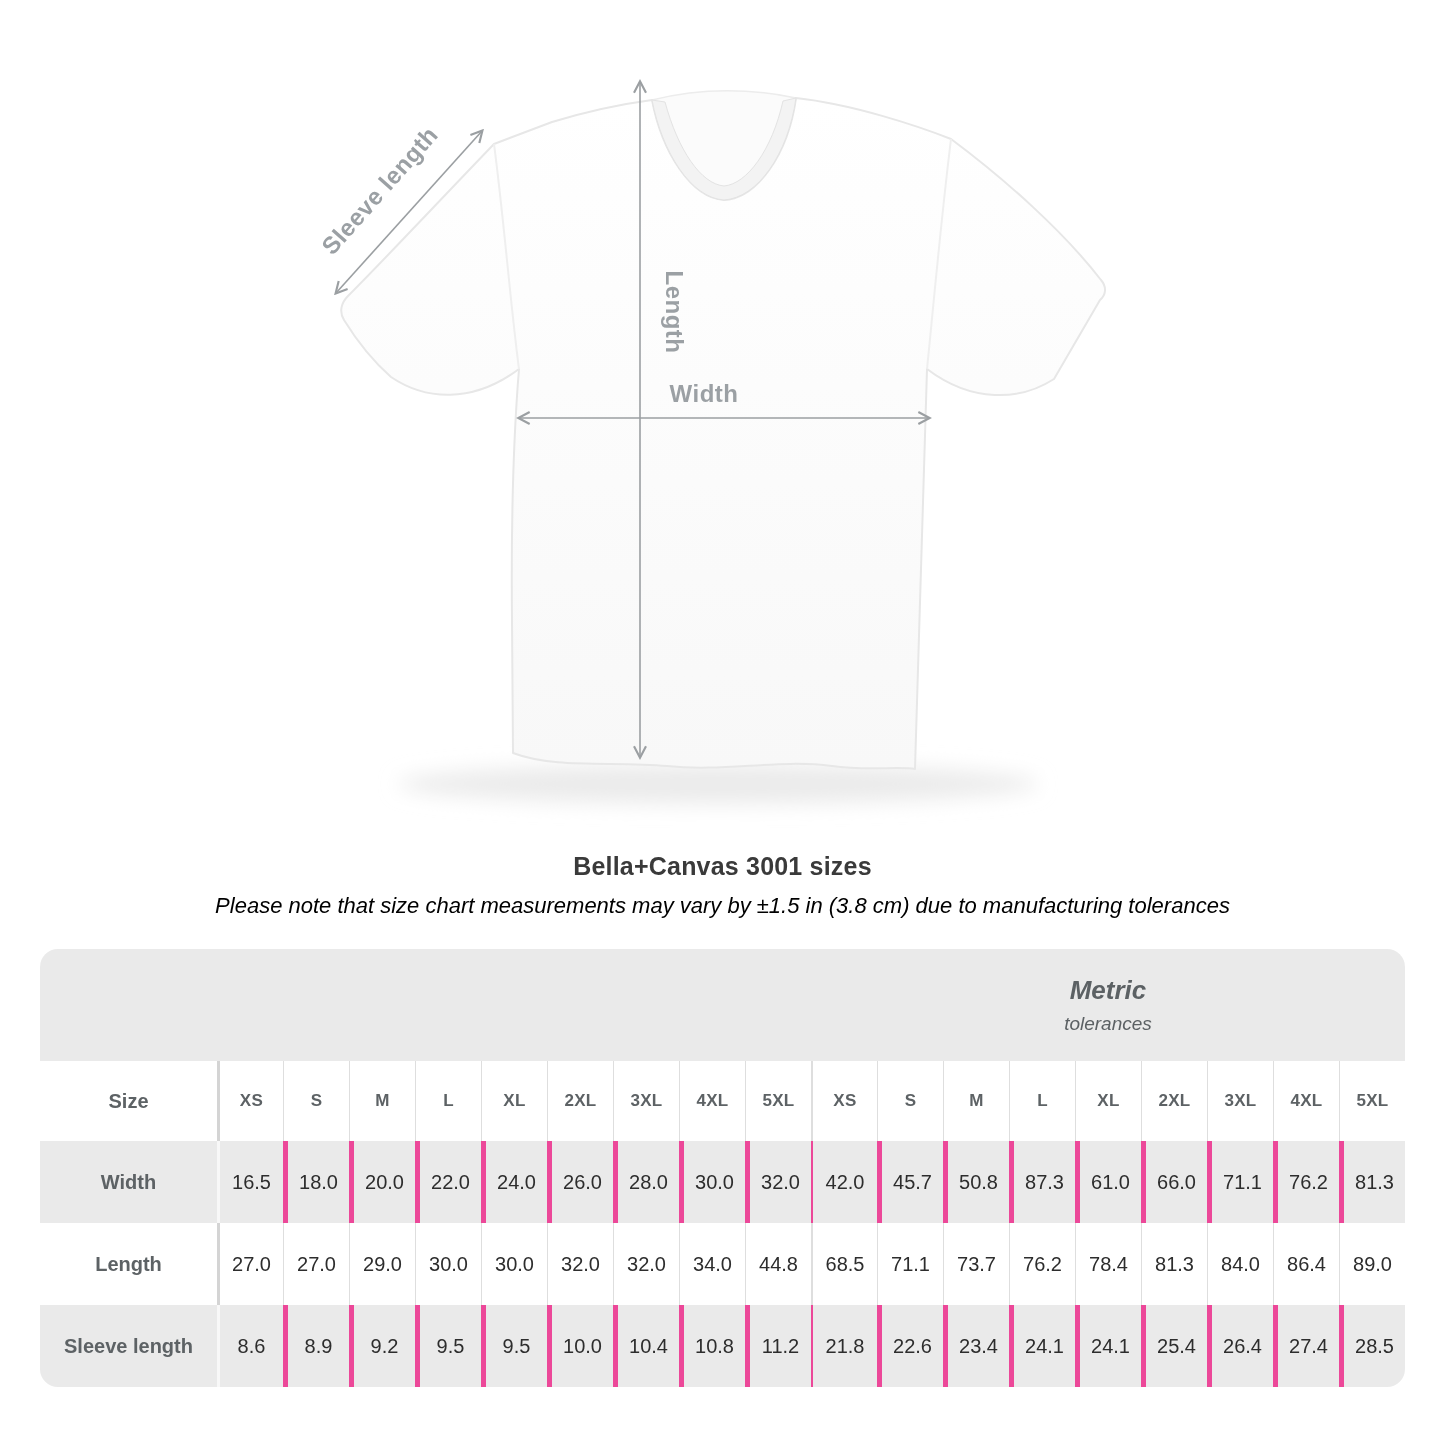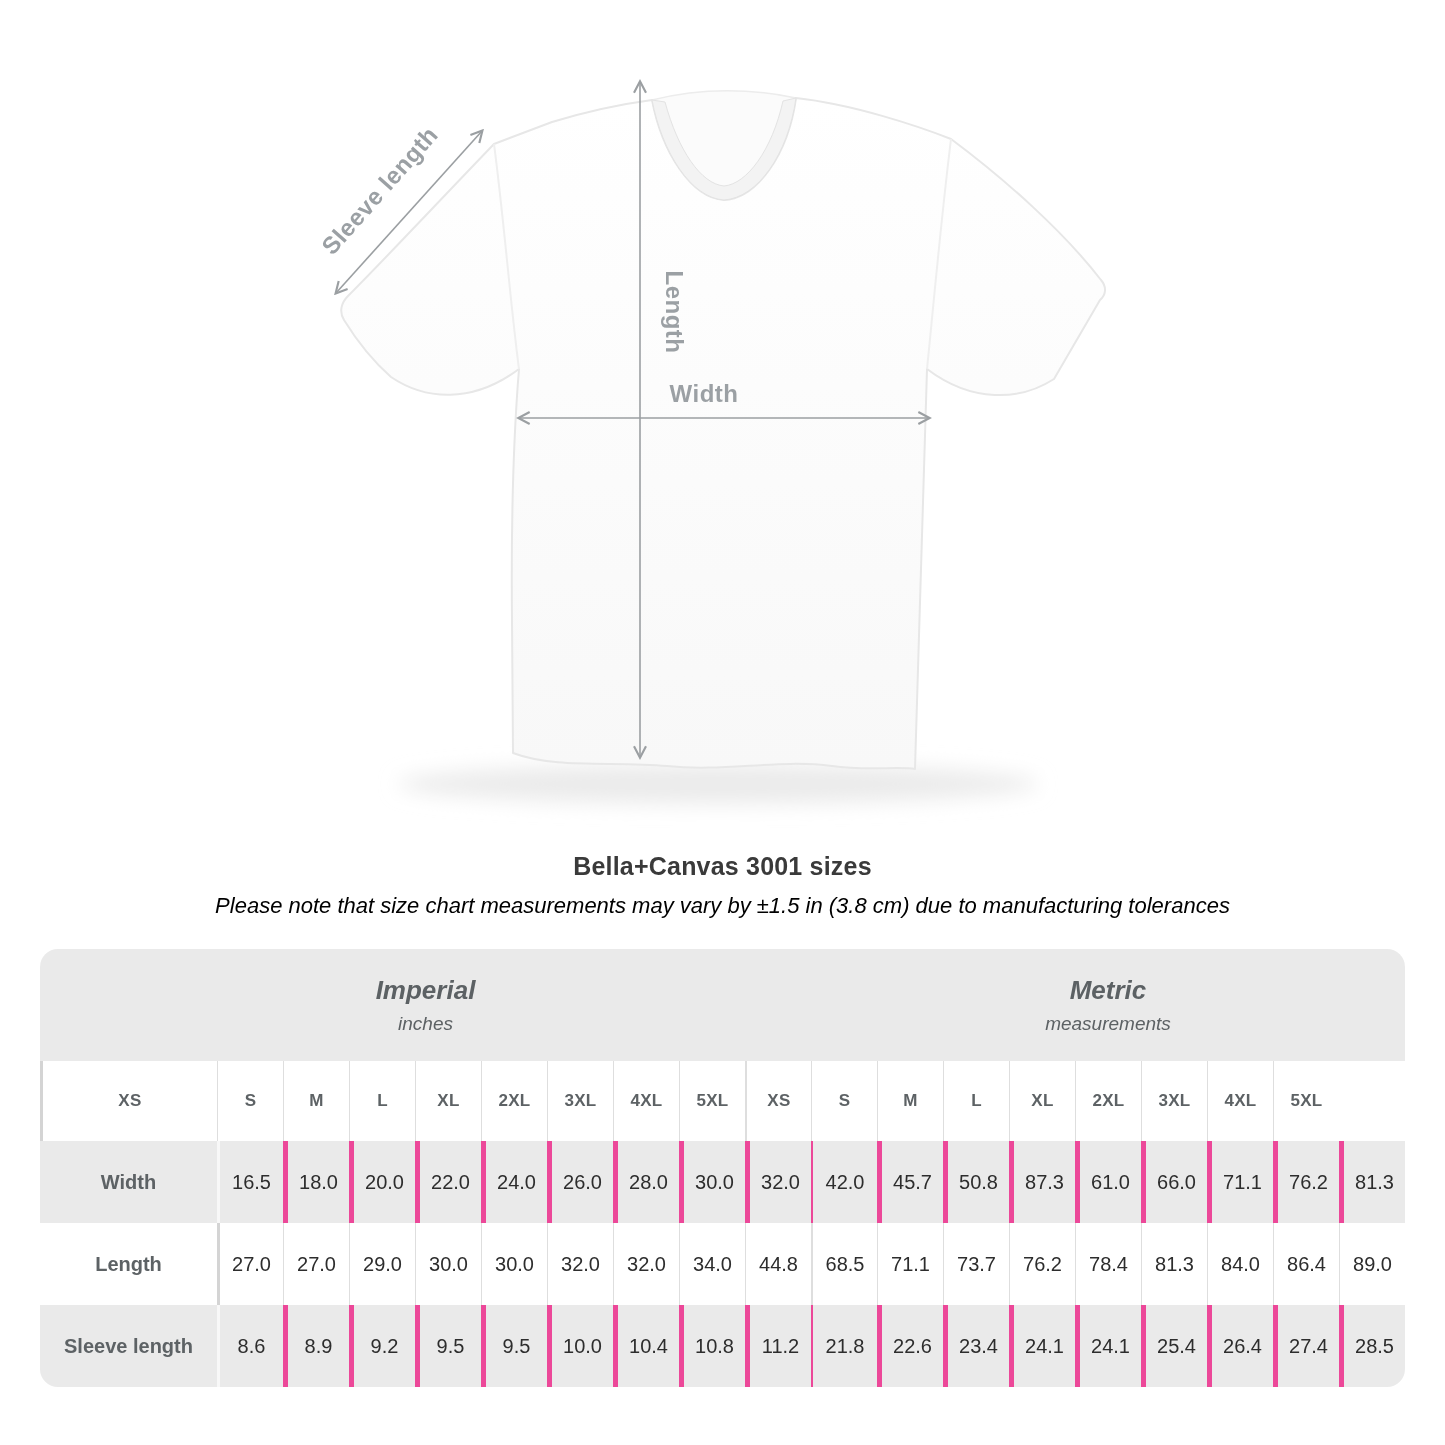--- a/index.html
+++ b/index.html
@@ -110,31 +110,28 @@
     <text class="ann-label" x="704" y="402" text-anchor="middle">Width</text>
   </svg>
 </div>
 
 <div class="title">Bella+Canvas 3001 sizes</div>
 <div class="note">Please note that size chart measurements may vary by ±1.5 in (3.8 cm) due to manufacturing tolerances</div>
 
 <div class="size-table">
 
   <div class="t-row units-row">
-    <div class="unit-cell unit-imperial">
-      <div class="unit-title">Imperial</div>
-      <div class="unit-sub">inches</div>
-    </div>
     <div class="unit-cell unit-metric">
       <div class="unit-title">Metric</div>
-      <div class="unit-sub">measurements</div>
+      <div class="unit-sub">tolerances</div>
     </div>
   </div>
 
   <div class="t-row sizes-row">
+    <div class="cell label-cell">Size</div>
     <div class="cell head-cell v v-strong">XS</div>
     <div class="cell head-cell v">S</div>
     <div class="cell head-cell v">M</div>
     <div class="cell head-cell v">L</div>
     <div class="cell head-cell v">XL</div>
     <div class="cell head-cell v">2XL</div>
     <div class="cell head-cell v">3XL</div>
     <div class="cell head-cell v">4XL</div>
     <div class="cell head-cell v">5XL</div>
     <div class="cell head-cell v v-mid">XS</div>

